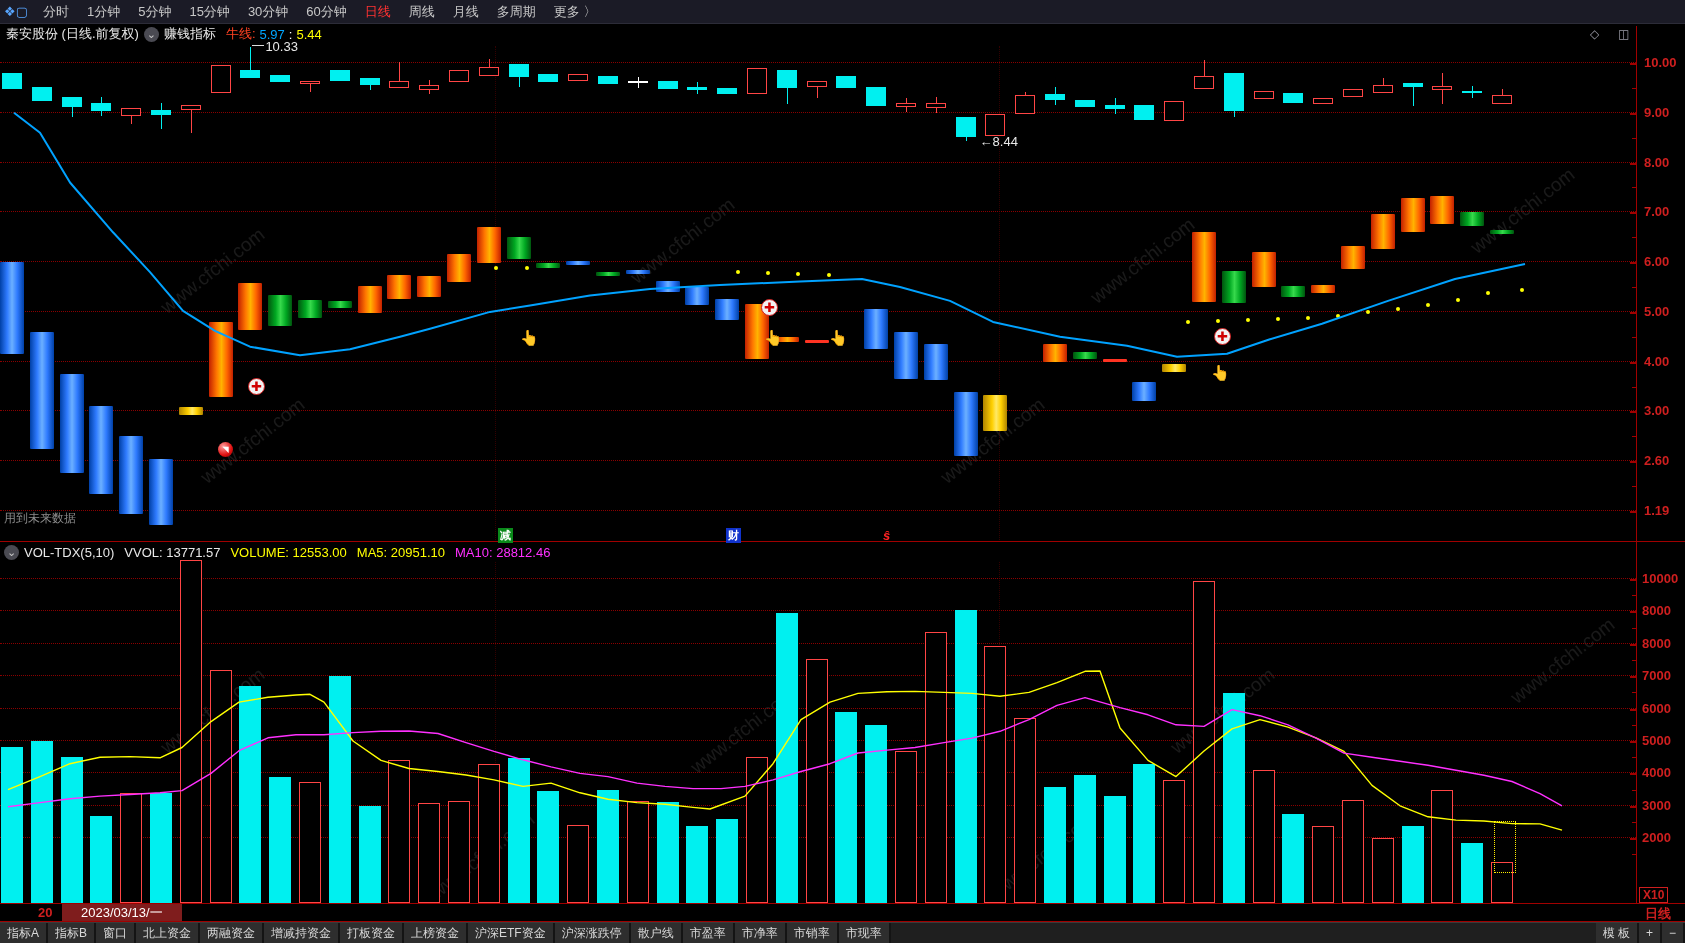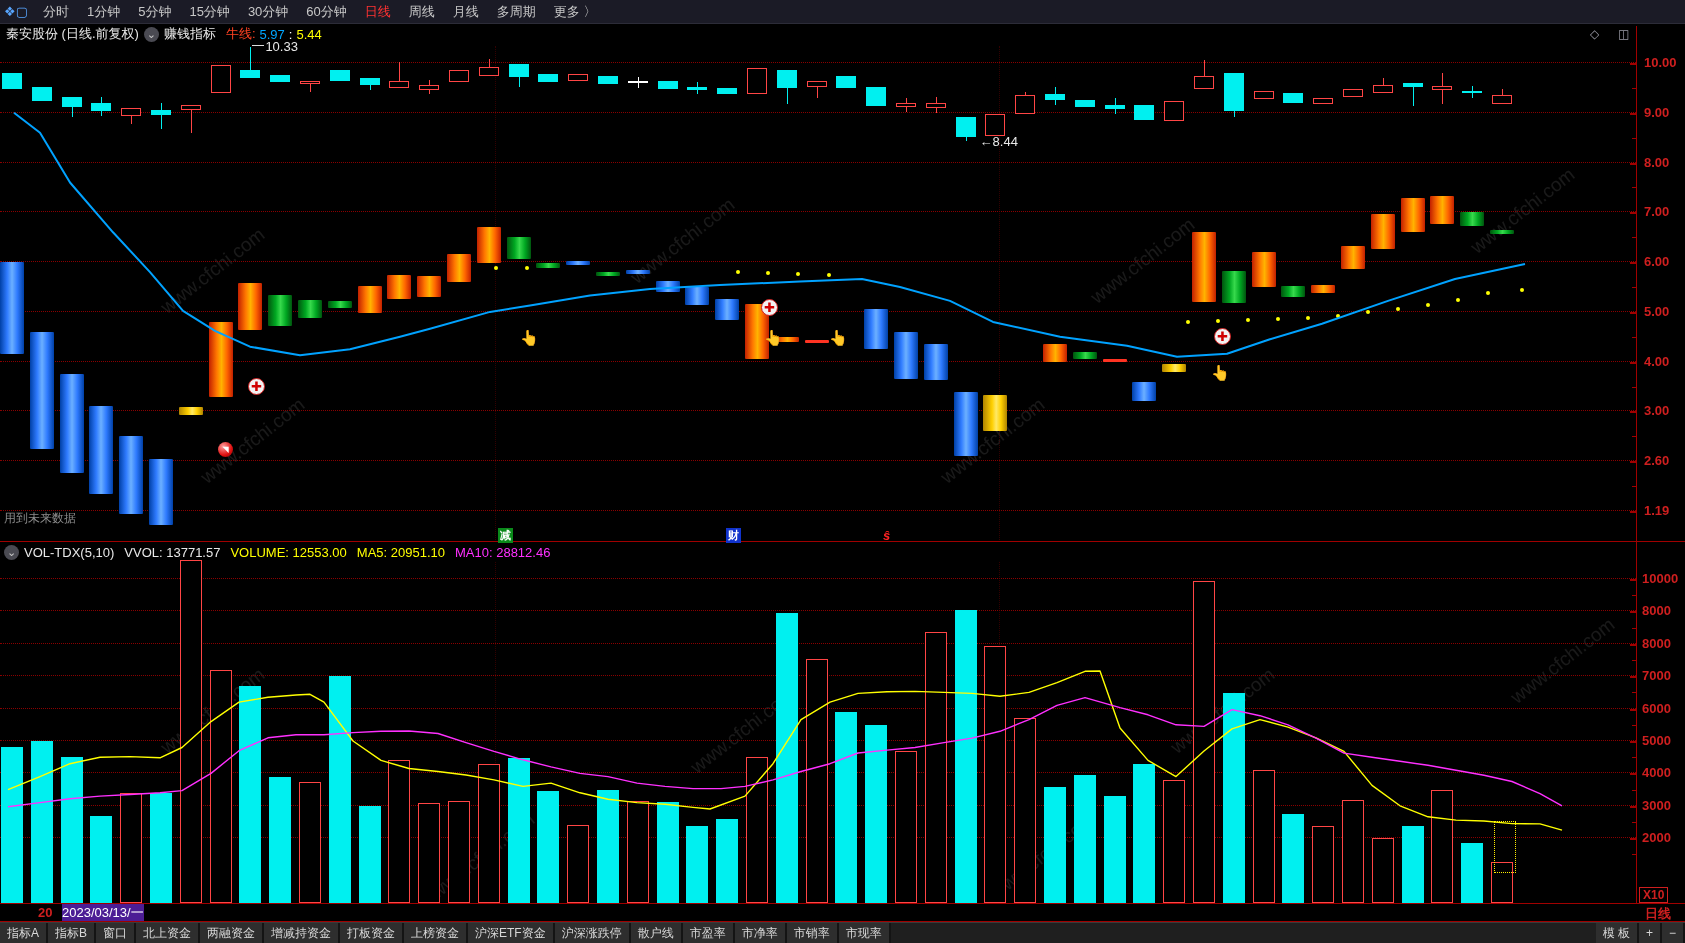--- a/index.html
+++ b/index.html
@@ -58,21 +58,21 @@
 
   
   #volheader{position:absolute;left:0;top:543px;height:19px;display:flex;align-items:center;font-size:13px;}
   #volheader .w{color:#e8e8e8;margin-right:10px;}
   #volheader .y{color:#ffff00;margin-right:10px;}
   #volheader .m{color:#ff30ff;}
 
   
   #daterow{position:absolute;left:0;top:904px;width:1685px;height:17px;background:#000;font-size:13px;}
   #date-pre{position:absolute;left:38px;top:1px;color:#cf1f1f;font-weight:bold;}
-  #date-hl{position:absolute;left:62px;top:0;background:#4c1d95;color:#fff;padding:0 0;height:17px;line-height:17px;}
+  #date-hl{position:absolute;left:62px;top:0;background:#7f1d1d;color:#fff;padding:0 19px;height:17px;line-height:17px;}
   .month-tick{position:absolute;top:0;color:#cf1f1f;font-weight:bold;}
   .month-bar{position:absolute;top:0;width:1px;height:6px;background:#cf1f1f;}
   #x10-box{position:absolute;left:1639px;top:887px;border:1px solid #cf1f1f;color:#cf1f1f;
     font-size:12px;font-weight:bold;padding:0 3px;background:#000;}
   #period-br{position:absolute;left:1645px;top:905px;color:#cf1f1f;font-size:13px;font-weight:bold;}
 
   
   #statusbar{position:absolute;left:0;top:922px;width:1685px;height:21px;background:#1f1f1f;
     display:flex;align-items:stretch;font-size:12px;color:#d8d8d8;border-top:1px solid #3a3a3a;}
   #statusbar .si{background:#2e2e2e;border-right:2px solid #141414;padding:0 7px;display:flex;align-items:center;white-space:nowrap;cursor:default;}

